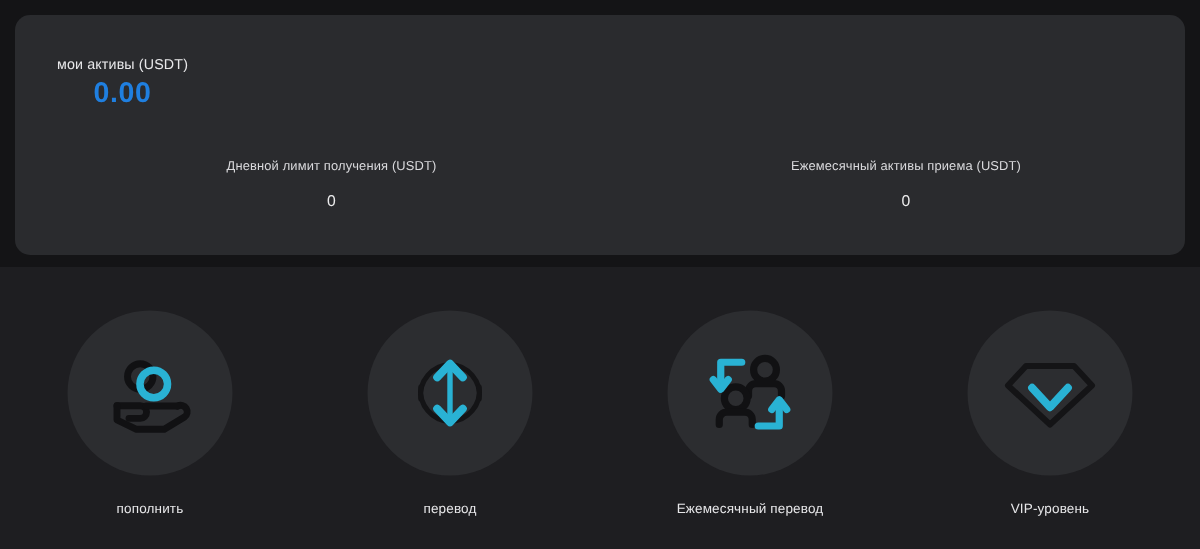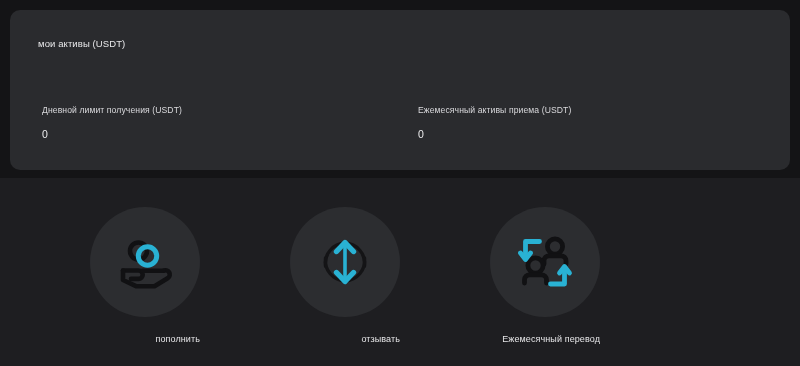--- a/index.html
+++ b/index.html
@@ -33,20 +33,21 @@
   }
 
   .balance-card {
     position: absolute;
     left: 10px;
     top: 10px;
     width: 780px;
     height: 160px;
     background: #2a2b2e;
     border-radius: 10px;
+    text-align: center;
   }
 
   .assets-block {
     position: absolute;
     left: 28px;
     top: 28px;
   }
 
   .assets-label {
     font-size: 9.5px;
@@ -105,21 +106,21 @@
     left: 0;
     top: 0;
     width: 800px;
     display: flex;
   }
 
   .action {
     width: 200px;
     display: flex;
     flex-direction: column;
-    align-items: flex-end;
+    align-items: center;
     cursor: pointer;
   }
 
   .action-circle {
     margin-top: 29px;
     width: 110px;
     height: 110px;
     border-radius: 50%;
     background: #2c2d30;
     display: flex;
@@ -140,20 +141,21 @@
 </head>
 <body>
 
 <div class="screen">
 
   <div class="top-region">
     <div class="balance-card">
 
       <div class="assets-block">
         <div class="assets-label">мои активы  (USDT)</div>
+        <div class="assets-value">0.00</div>
       </div>
 
       <div class="limits-row">
 
         <div class="limit-col left">
           <div class="limit-label">Дневной лимит получения  (USDT)</div>
           <div class="limit-value">0</div>
         </div>
 
         <div class="limit-col right">
@@ -193,21 +195,21 @@
 
               <path d="M13.5 37 A20.5 20.5 0 0 1 33 14 A20.5 20.5 0 0 1 52.5 37" fill="none" stroke="#141416" stroke-width="3.4" stroke-linecap="round"></path>
               <path d="M13.5 29 A20.5 20.5 0 0 0 33 52 A20.5 20.5 0 0 0 52.5 29" fill="none" stroke="#141416" stroke-width="3.4" stroke-linecap="round"></path>
 
               <line x1="33" y1="14" x2="33" y2="52" stroke="#29b2d4" stroke-width="3.6" stroke-linecap="round"></line>
               <path d="M24.5 22.5 L33 13.5 L41.5 22.5" fill="none" stroke="#29b2d4" stroke-width="5.4" stroke-linecap="round" stroke-linejoin="round"></path>
               <path d="M24.5 43.5 L33 52.5 L41.5 43.5" fill="none" stroke="#29b2d4" stroke-width="5.4" stroke-linecap="round" stroke-linejoin="round"></path>
             </svg>
           </span>
         </div>
-        <div class="action-label">отзывать</div>
+        <div class="action-label">перевод</div>
       </div>
 
       <div class="action">
         <div class="action-circle">
           <span>
             <svg width="68" height="68" viewBox="0 0 68 68">
 
               <circle cx="44" cy="18.5" r="7.6" fill="none" stroke="#111113" stroke-width="4.8"></circle>
               <path d="M33 36 v-3.2 a5 5 0 0 1 5 -5 h12 a5 5 0 0 1 5 5 v3.2" fill="none" stroke="#111113" stroke-width="4.8" stroke-linecap="round"></path>
 
@@ -218,17 +220,30 @@
               <path d="M9.5 25 L14.5 31.5 L19.5 25" fill="none" stroke="#29b2d4" stroke-width="4.8" stroke-linecap="round" stroke-linejoin="round"></path>
 
               <path d="M39.5 56 H53.5 V41" fill="none" stroke="#29b2d4" stroke-width="4.8" stroke-linecap="round" stroke-linejoin="round"></path>
               <path d="M48.5 45 L53.5 38.5 L58.5 45" fill="none" stroke="#29b2d4" stroke-width="4.8" stroke-linecap="round" stroke-linejoin="round"></path>
             </svg>
           </span>
         </div>
         <div class="action-label">Ежемесячный перевод</div>
       </div>
 
+      <div class="action">
+        <div class="action-circle">
+          <span>
+            <svg width="70" height="62" viewBox="0 0 70 62">
+
+              <path d="M19 13 H51 L63 26 L35 52 L7 26 Z" fill="none" stroke="#141416" stroke-width="4" stroke-linejoin="round"></path>
+
+              <path d="M23 27.5 L35 40.5 L47 27.5" fill="none" stroke="#29b2d4" stroke-width="5.2" stroke-linecap="round" stroke-linejoin="round"></path>
+            </svg>
+          </span>
+        </div>
+        <div class="action-label">VIP-уровень</div>
+      </div>
 
     </div>
   </div>
 
 </div>
 
 </body></html>

